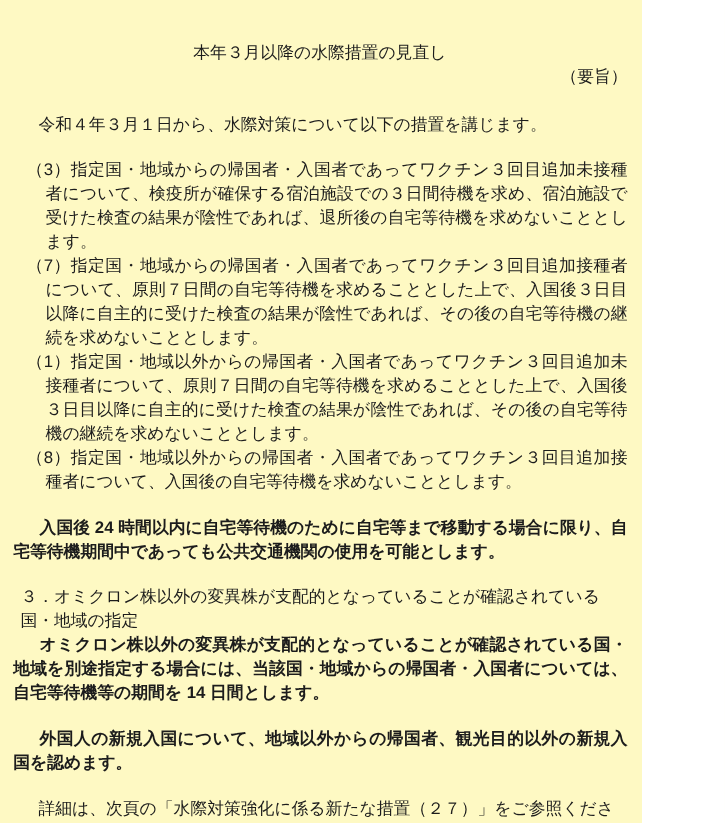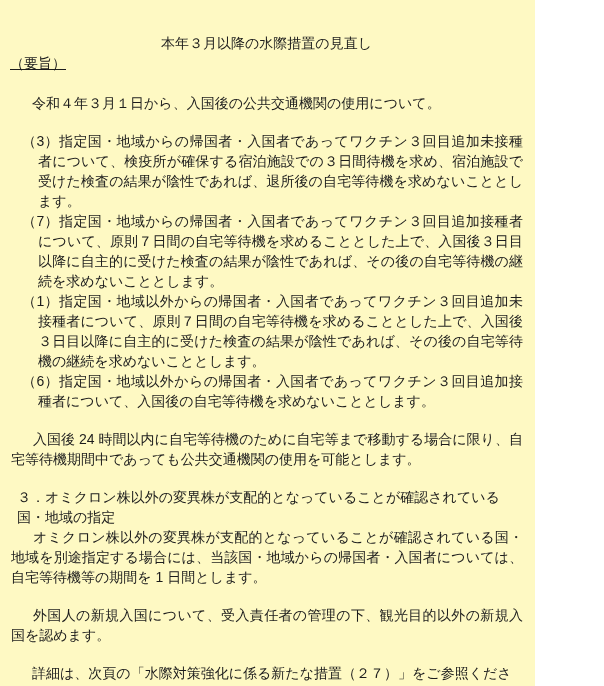--- a/index.html
+++ b/index.html
@@ -21,22 +21,21 @@
     height: 686px;
     padding: 33px 12px 0 10px;
     overflow: hidden;
     background: #fef9c3;
   }
   h1, h2, p { margin: 0; font-size: 14px; font-weight: normal; }
   .title {
     text-align: center;
   }
   .subtitle {
-    text-align: left;
-    text-decoration: underline;
+    text-align: right;
   }
   .intro {
     margin-top: 20px;
     margin-left: 1px;
     text-indent: 21px;
   }
   .doc-section {
     margin-top: 18px;
   }
   .sec-heading {
@@ -44,53 +43,54 @@
   }
   .item {
     padding-left: 28px;
     text-indent: -16px;
     text-align: justify;
   }
   .para {
     margin-left: 1px;
     text-indent: 22px;
     text-align: justify;
+    font-weight: bold;
   }
   .footer-note {
     margin-top: 18px;
     margin-left: 1px;
     text-indent: 21px;
   }
 </style>
 </head>
 <body>
 
 <div class="page">
 
   <h1 class="title">本年３月以降の水際措置の見直し</h1>
 
   <div class="subtitle">（要旨）</div>
 
-  <p class="intro">令和４年３月１日から、入国後の公共交通機関の使用について。</p>
+  <p class="intro">令和４年３月１日から、水際対策について以下の措置を講じます。</p>
 
   <section class="doc-section">
     <p class="item">（3）指定国・地域からの帰国者・入国者であってワクチン３回目追加未接種者について、検疫所が確保する宿泊施設での３日間待機を求め、宿泊施設で受けた検査の結果が陰性であれば、退所後の自宅等待機を求めないこととします。</p>
     <p class="item">（7）指定国・地域からの帰国者・入国者であってワクチン３回目追加接種者について、原則７日間の自宅等待機を求めることとした上で、入国後３日目以降に自主的に受けた検査の結果が陰性であれば、その後の自宅等待機の継続を求めないこととします。</p>
     <p class="item">（1）指定国・地域以外からの帰国者・入国者であってワクチン３回目追加未接種者について、原則７日間の自宅等待機を求めることとした上で、入国後３日目以降に自主的に受けた検査の結果が陰性であれば、その後の自宅等待機の継続を求めないこととします。</p>
-    <p class="item">（6）指定国・地域以外からの帰国者・入国者であってワクチン３回目追加接種者について、入国後の自宅等待機を求めないこととします。</p>
+    <p class="item">（8）指定国・地域以外からの帰国者・入国者であってワクチン３回目追加接種者について、入国後の自宅等待機を求めないこととします。</p>
   </section>
 
   <section class="doc-section">
     <p class="para">入国後 24 時間以内に自宅等待機のために自宅等まで移動する場合に限り、自宅等待機期間中であっても公共交通機関の使用を可能とします。</p>
   </section>
 
   <section class="doc-section">
     <h2 class="sec-heading">３．オミクロン株以外の変異株が支配的となっていることが確認されている国・地域の指定</h2>
-    <p class="para">オミクロン株以外の変異株が支配的となっていることが確認されている国・地域を別途指定する場合には、当該国・地域からの帰国者・入国者については、自宅等待機等の期間を 1 日間とします。</p>
+    <p class="para">オミクロン株以外の変異株が支配的となっていることが確認されている国・地域を別途指定する場合には、当該国・地域からの帰国者・入国者については、自宅等待機等の期間を 14 日間とします。</p>
   </section>
 
   <section class="doc-section">
-    <p class="para">外国人の新規入国について、受入責任者の管理の下、観光目的以外の新規入国を認めます。</p>
+    <p class="para">外国人の新規入国について、地域以外からの帰国者、観光目的以外の新規入国を認めます。</p>
   </section>
 
   <p class="footer-note">詳細は、次頁の「水際対策強化に係る新たな措置（２７）」をご参照ください。</p>
 
 </div>
 
 </body></html>

